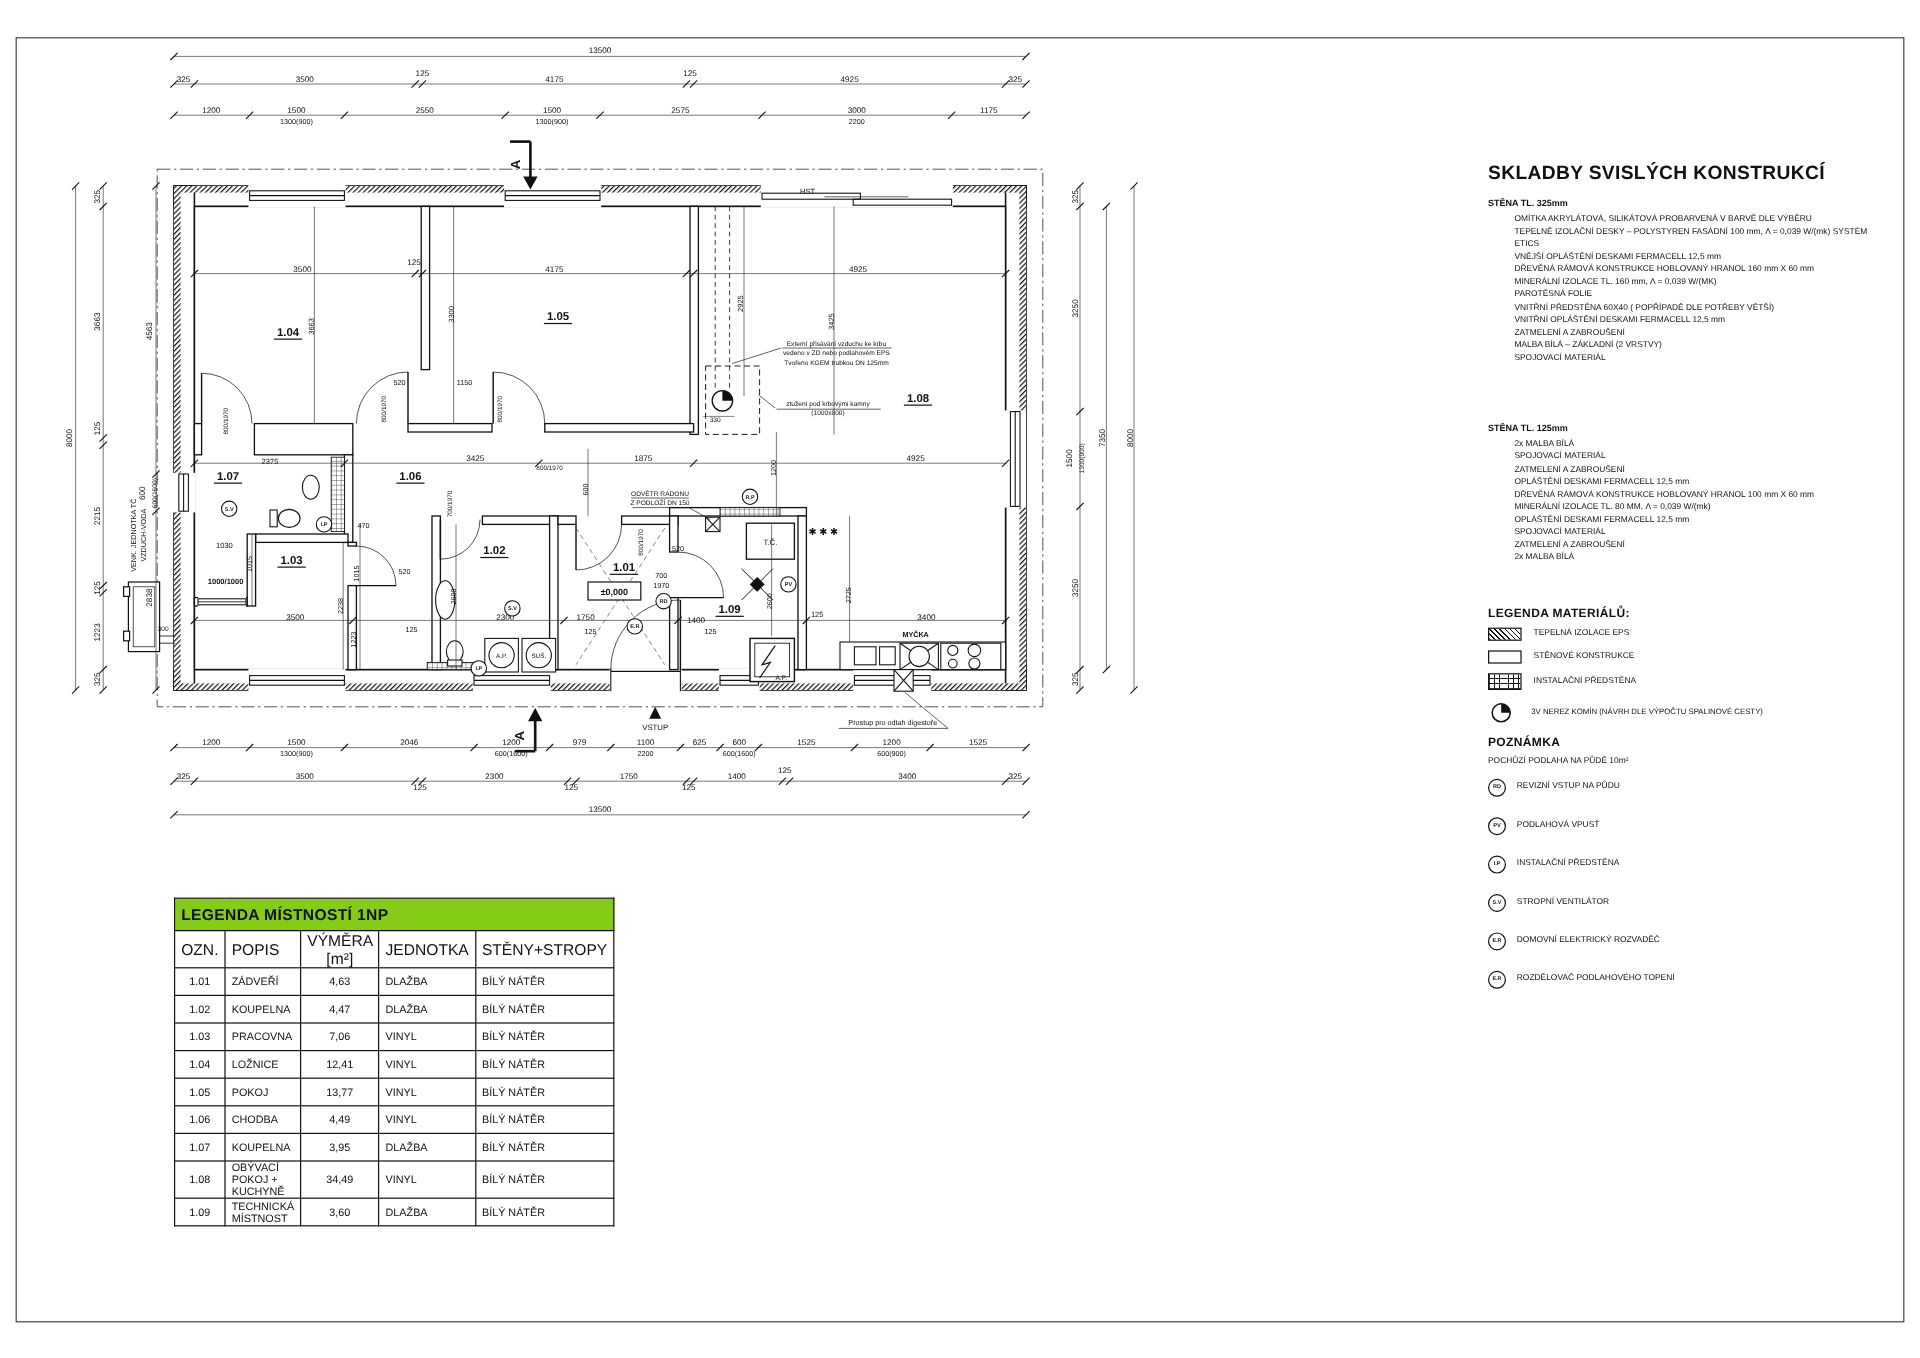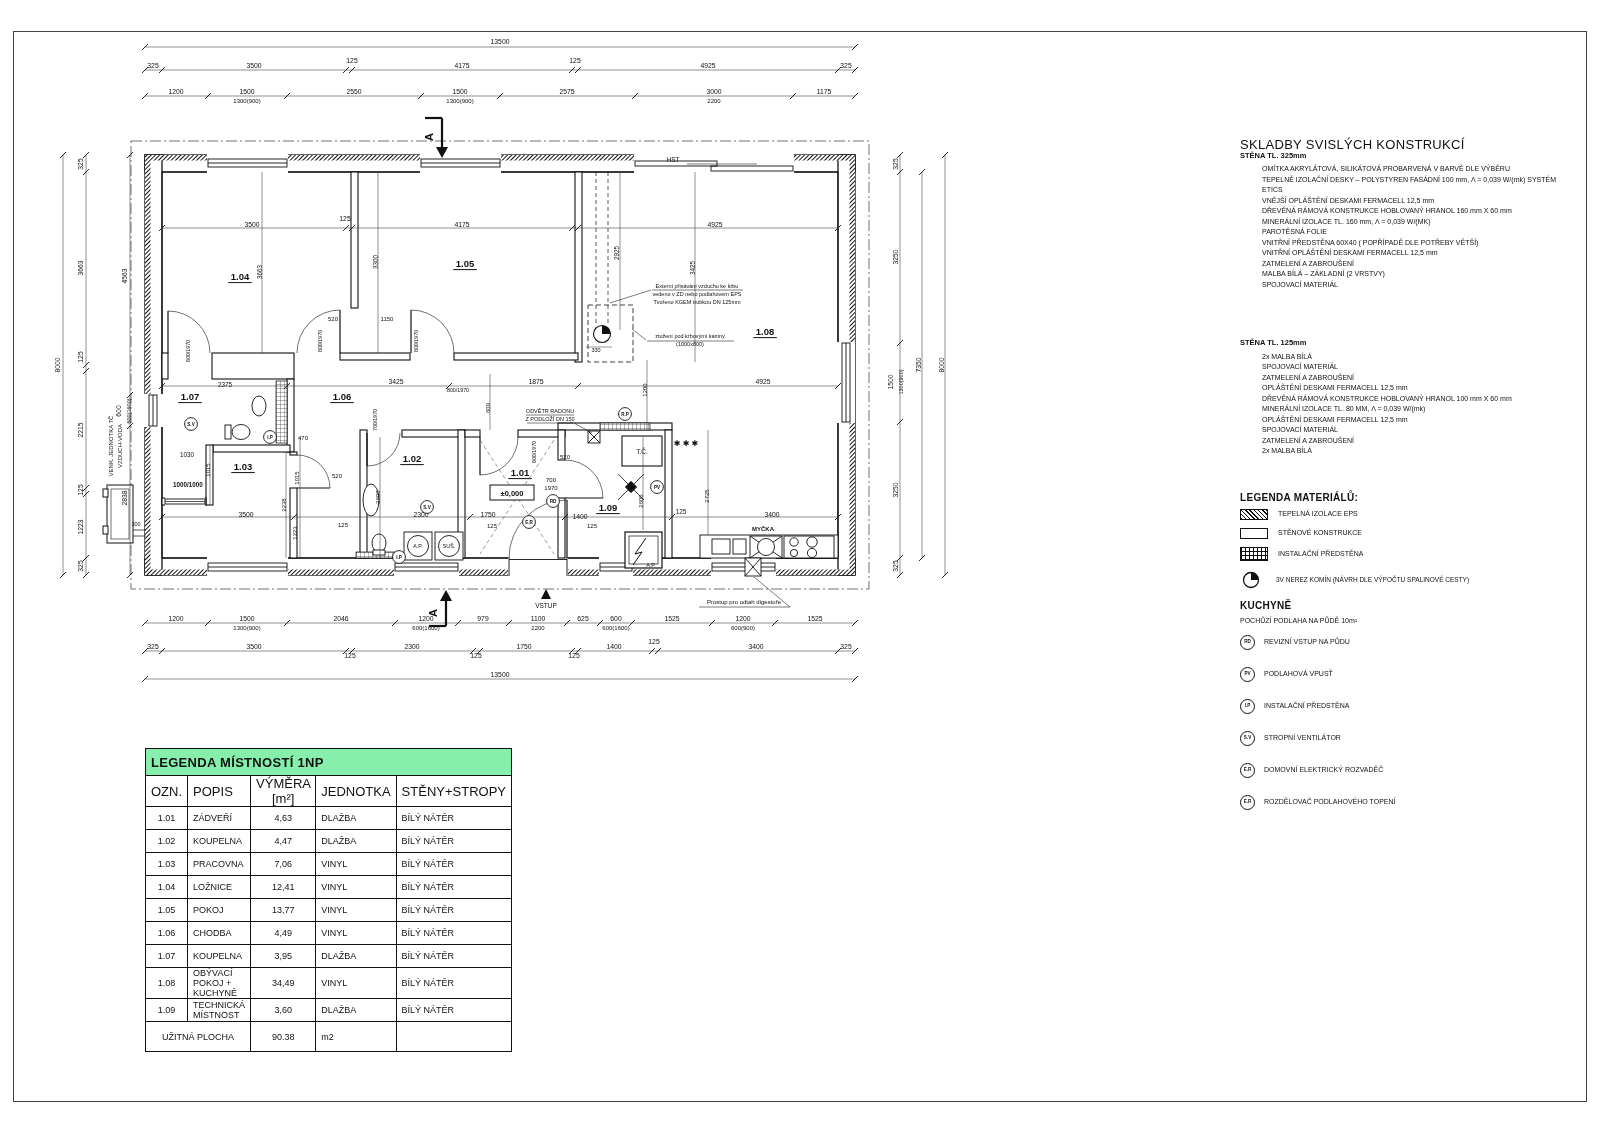--- a/index.html
+++ b/index.html
@@ -2,40 +2,40 @@
 <html><head>
 <meta charset="utf-8">
 <style>
   html,body{margin:0;padding:0;background:#fff;}
   body{width:1600px;height:1132px;position:relative;font-family:"Liberation Sans",sans-serif;color:#111;}
   #sheet{position:absolute;left:13px;top:31px;width:1572px;height:1069px;border:1px solid #444;background:#fff;}
   svg{position:absolute;left:0;top:0;}
   svg text{font-family:"Liberation Sans","DejaVu Sans",sans-serif;fill:#111;}
   
   .panel{position:absolute;left:1240px;top:140px;width:330px;font-size:7px;line-height:10.5px;}
-  .panel .h1{font-size:13px;font-weight:normal;letter-spacing:.3px;}
+  .panel .h1{font-size:16px;font-weight:bold;letter-spacing:.3px;margin-bottom:14px;}
   .panel .h2{font-size:7.5px;font-weight:bold;margin-bottom:3px;}
   .panel .lines{margin-left:22px;margin-bottom:4px;}
   .panel .gap{height:22px;}
   .legend-title{font-size:10px;font-weight:bold;margin:10px 0 6px 0;letter-spacing:.3px;}
   .leg-row{display:flex;align-items:center;margin-bottom:8px;}
   .leg-swatch{width:26px;height:9px;border:1px solid #111;margin-right:10px;flex:0 0 auto;}
   .sw-ins{background:repeating-linear-gradient(45deg,#111 0 1px,#fff 1px 3px);}
   .sw-wall{background:#fff;}
   .sw-grid{height:12px;background:
      repeating-linear-gradient(0deg,#111 0 .7px,transparent .7px 4px),
      repeating-linear-gradient(90deg,#111 0 .7px,transparent .7px 4px);}
   .note-title{font-size:10px;font-weight:bold;margin:12px 0 4px 0;letter-spacing:.3px;}
   .sym-row{display:flex;align-items:center;margin-bottom:17px;}
   .sym-circ{width:13px;height:13px;border:1px solid #111;border-radius:50%;font-size:4.6px;
      display:flex;align-items:center;justify-content:center;margin-right:9px;flex:0 0 auto;font-weight:bold;}
   
   .rt{position:absolute;left:145px;top:748px;width:355px;border:1.6px solid #111;border-collapse:collapse;font-size:9px;}
   .rt td{border:1px solid #111;padding:0 5px;height:22px;vertical-align:middle;}
-  .rt .title td{background:#86efac;font-size:13px;font-weight:bold;height:26px;letter-spacing:.3px;}
+  .rt .title td{background:#84cc16;font-size:13px;font-weight:bold;height:26px;letter-spacing:.3px;}
   .rt .hdr td{height:24px;font-size:13px;}
   .rt .foot td{height:29px;}
   .rt .c-ozn{width:30px;text-align:center;}
   .rt .c-pop{width:128px;}
   .rt .c-vym{width:52px;text-align:center;}
   .rt .c-pod{width:62px;}
   .rt .c-ste{width:66px;}
 </style>
 </head>
 <body>
@@ -595,21 +595,21 @@
       <span class="leg-swatch sw-grid"></span>
     <span>INSTALAČNÍ PŘEDSTĚNA</span>
     </div>
   <div class="leg-row" style="margin-top:10px;">
     <svg width="26" height="18" style="position:static;margin-right:10px;flex:0 0 auto;">
       <circle cx="11" cy="9" r="7.5" fill="#fff" stroke="#111" stroke-width="1.3"></circle>
       <path d="M11,9 L11,1.5 A7.5,7.5 0 0 1 18.5,9 Z" fill="#111"></path>
     </svg>
     <span style="font-size:6.5px">3V NEREZ KOMÍN (NÁVRH DLE VÝPOČTU SPALINOVÉ CESTY)</span>
   </div>
-  <div class="note-title">KUCHYNĚ</div>
+  <div class="note-title">POZNÁMKA</div>
   <div>POCHŮZÍ PODLAHA NA PŮDĚ 10m²</div>
   <div style="height:9px"></div>
   <div id="symbol-list">
       <div class="sym-row">
         <span class="sym-circ">RD</span>
         <span>REVIZNÍ VSTUP NA PŮDU</span>
       </div>
       <div class="sym-row">
         <span class="sym-circ">PV</span>
         <span>PODLAHOVÁ VPUSŤ</span>
@@ -701,20 +701,14 @@
         <td class="c-pod">VINYL</td>
         <td class="c-ste">BÍLÝ NÁTĚR</td>
       </tr>
       <tr class="">
         <td class="c-ozn">1.09</td>
         <td class="c-pop">TECHNICKÁ MÍSTNOST</td>
         <td class="c-vym">3,60</td>
         <td class="c-pod">DLAŽBA</td>
         <td class="c-ste">BÍLÝ NÁTĚR</td>
       </tr>
-      <tr class="foot">
-        <td colspan="2" style="text-align: center;">UŽITNÁ PLOCHA</td>
-        <td class="c-vym">90.38</td>
-        <td class="c-pod">m2</td>
-        <td class="c-ste"></td>
-      </tr>
     </tbody>
 </table>
 
 </body></html>

